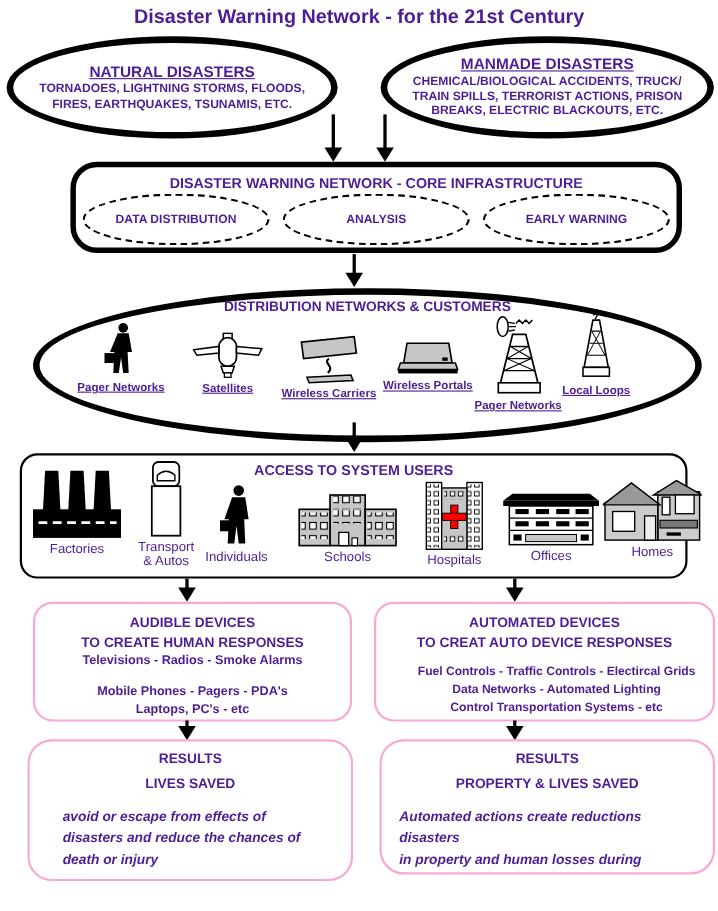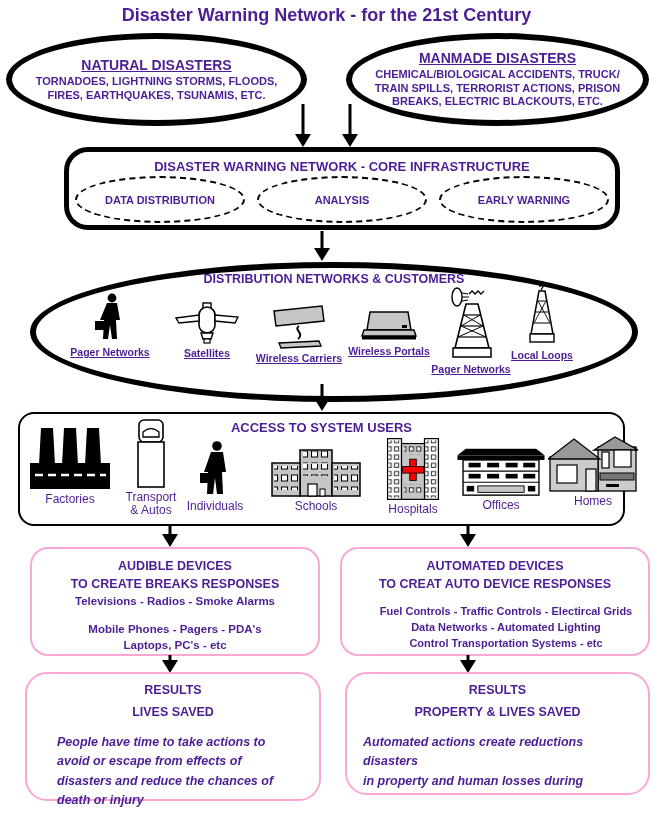--- a/index.html
+++ b/index.html
@@ -380,42 +380,41 @@
       </span>
       <span class="access-label">Homes</span>
     </div>
   </div>
 
   <div class="arrow" id="arrow-acc-aud"></div>
   <div class="arrow" id="arrow-acc-auto"></div>
 
   <div class="round-box" id="audible">
     <div class="device-heading first">AUDIBLE DEVICES</div>
-    <div class="device-heading">TO CREATE BREAKS RESPONSES</div>
+    <div class="device-heading">TO CREATE HUMAN RESPONSES</div>
     <div class="device-body">Televisions - Radios - Smoke Alarms</div>
     <div class="device-body first">Mobile Phones - Pagers - PDA's</div>
     <div class="device-body">Laptops, PC's - etc</div>
   </div>
 
   <div class="round-box" id="automated">
     <div class="device-heading first">AUTOMATED DEVICES</div>
     <div class="device-heading">TO CREAT AUTO DEVICE RESPONSES</div>
     <div class="device-body first">Fuel Controls - Traffic Controls - Electircal Grids</div>
     <div class="device-body">Data Networks - Automated Lighting</div>
     <div class="device-body">Control Transportation Systems - etc</div>
   </div>
 
   <div class="arrow" id="arrow-aud-res"></div>
   <div class="arrow" id="arrow-auto-res"></div>
 
   <div class="round-box" id="results-human">
     <div class="results-heading first">RESULTS</div>
     <div class="results-heading second">LIVES SAVED</div>
     <div class="results-body">
-      <div>People have time to take actions to</div>
       <div>avoid or escape from effects of</div>
       <div>disasters and reduce the chances of</div>
       <div>death or injury</div>
     </div>
   </div>
 
   <div class="round-box" id="results-auto">
     <div class="results-heading first">RESULTS</div>
     <div class="results-heading second">PROPERTY &amp; LIVES SAVED</div>
     <div class="results-body">

